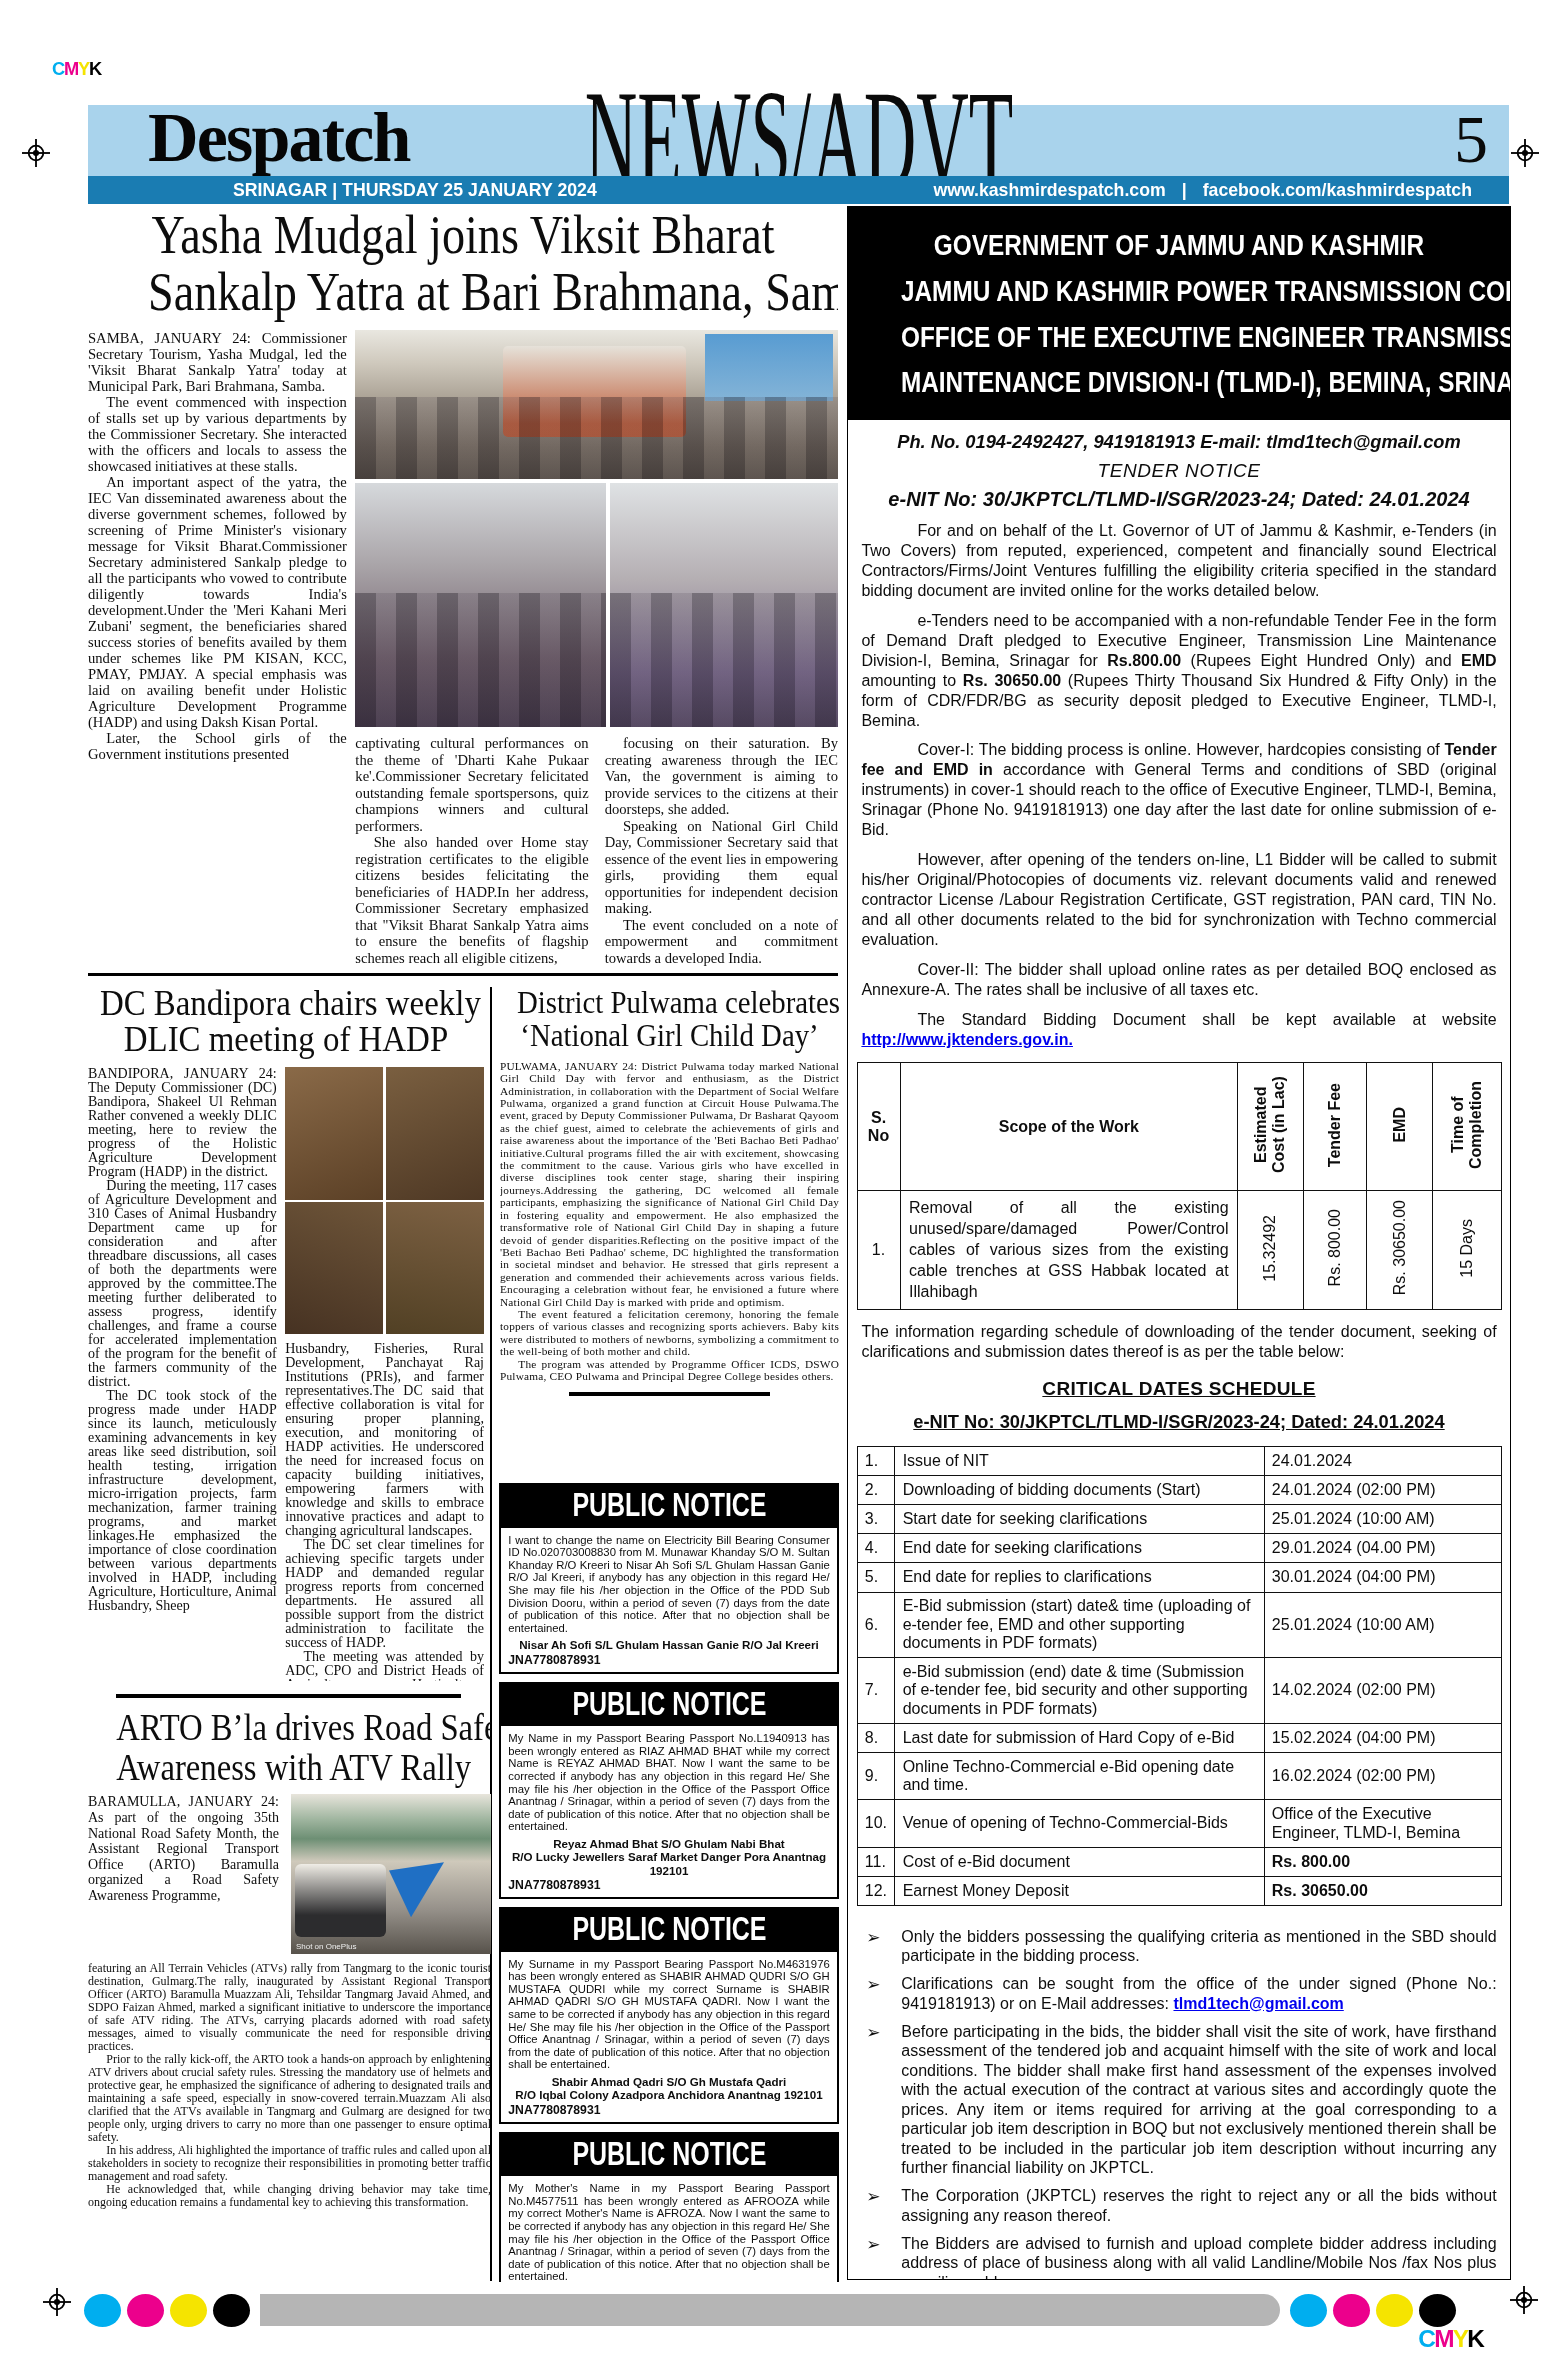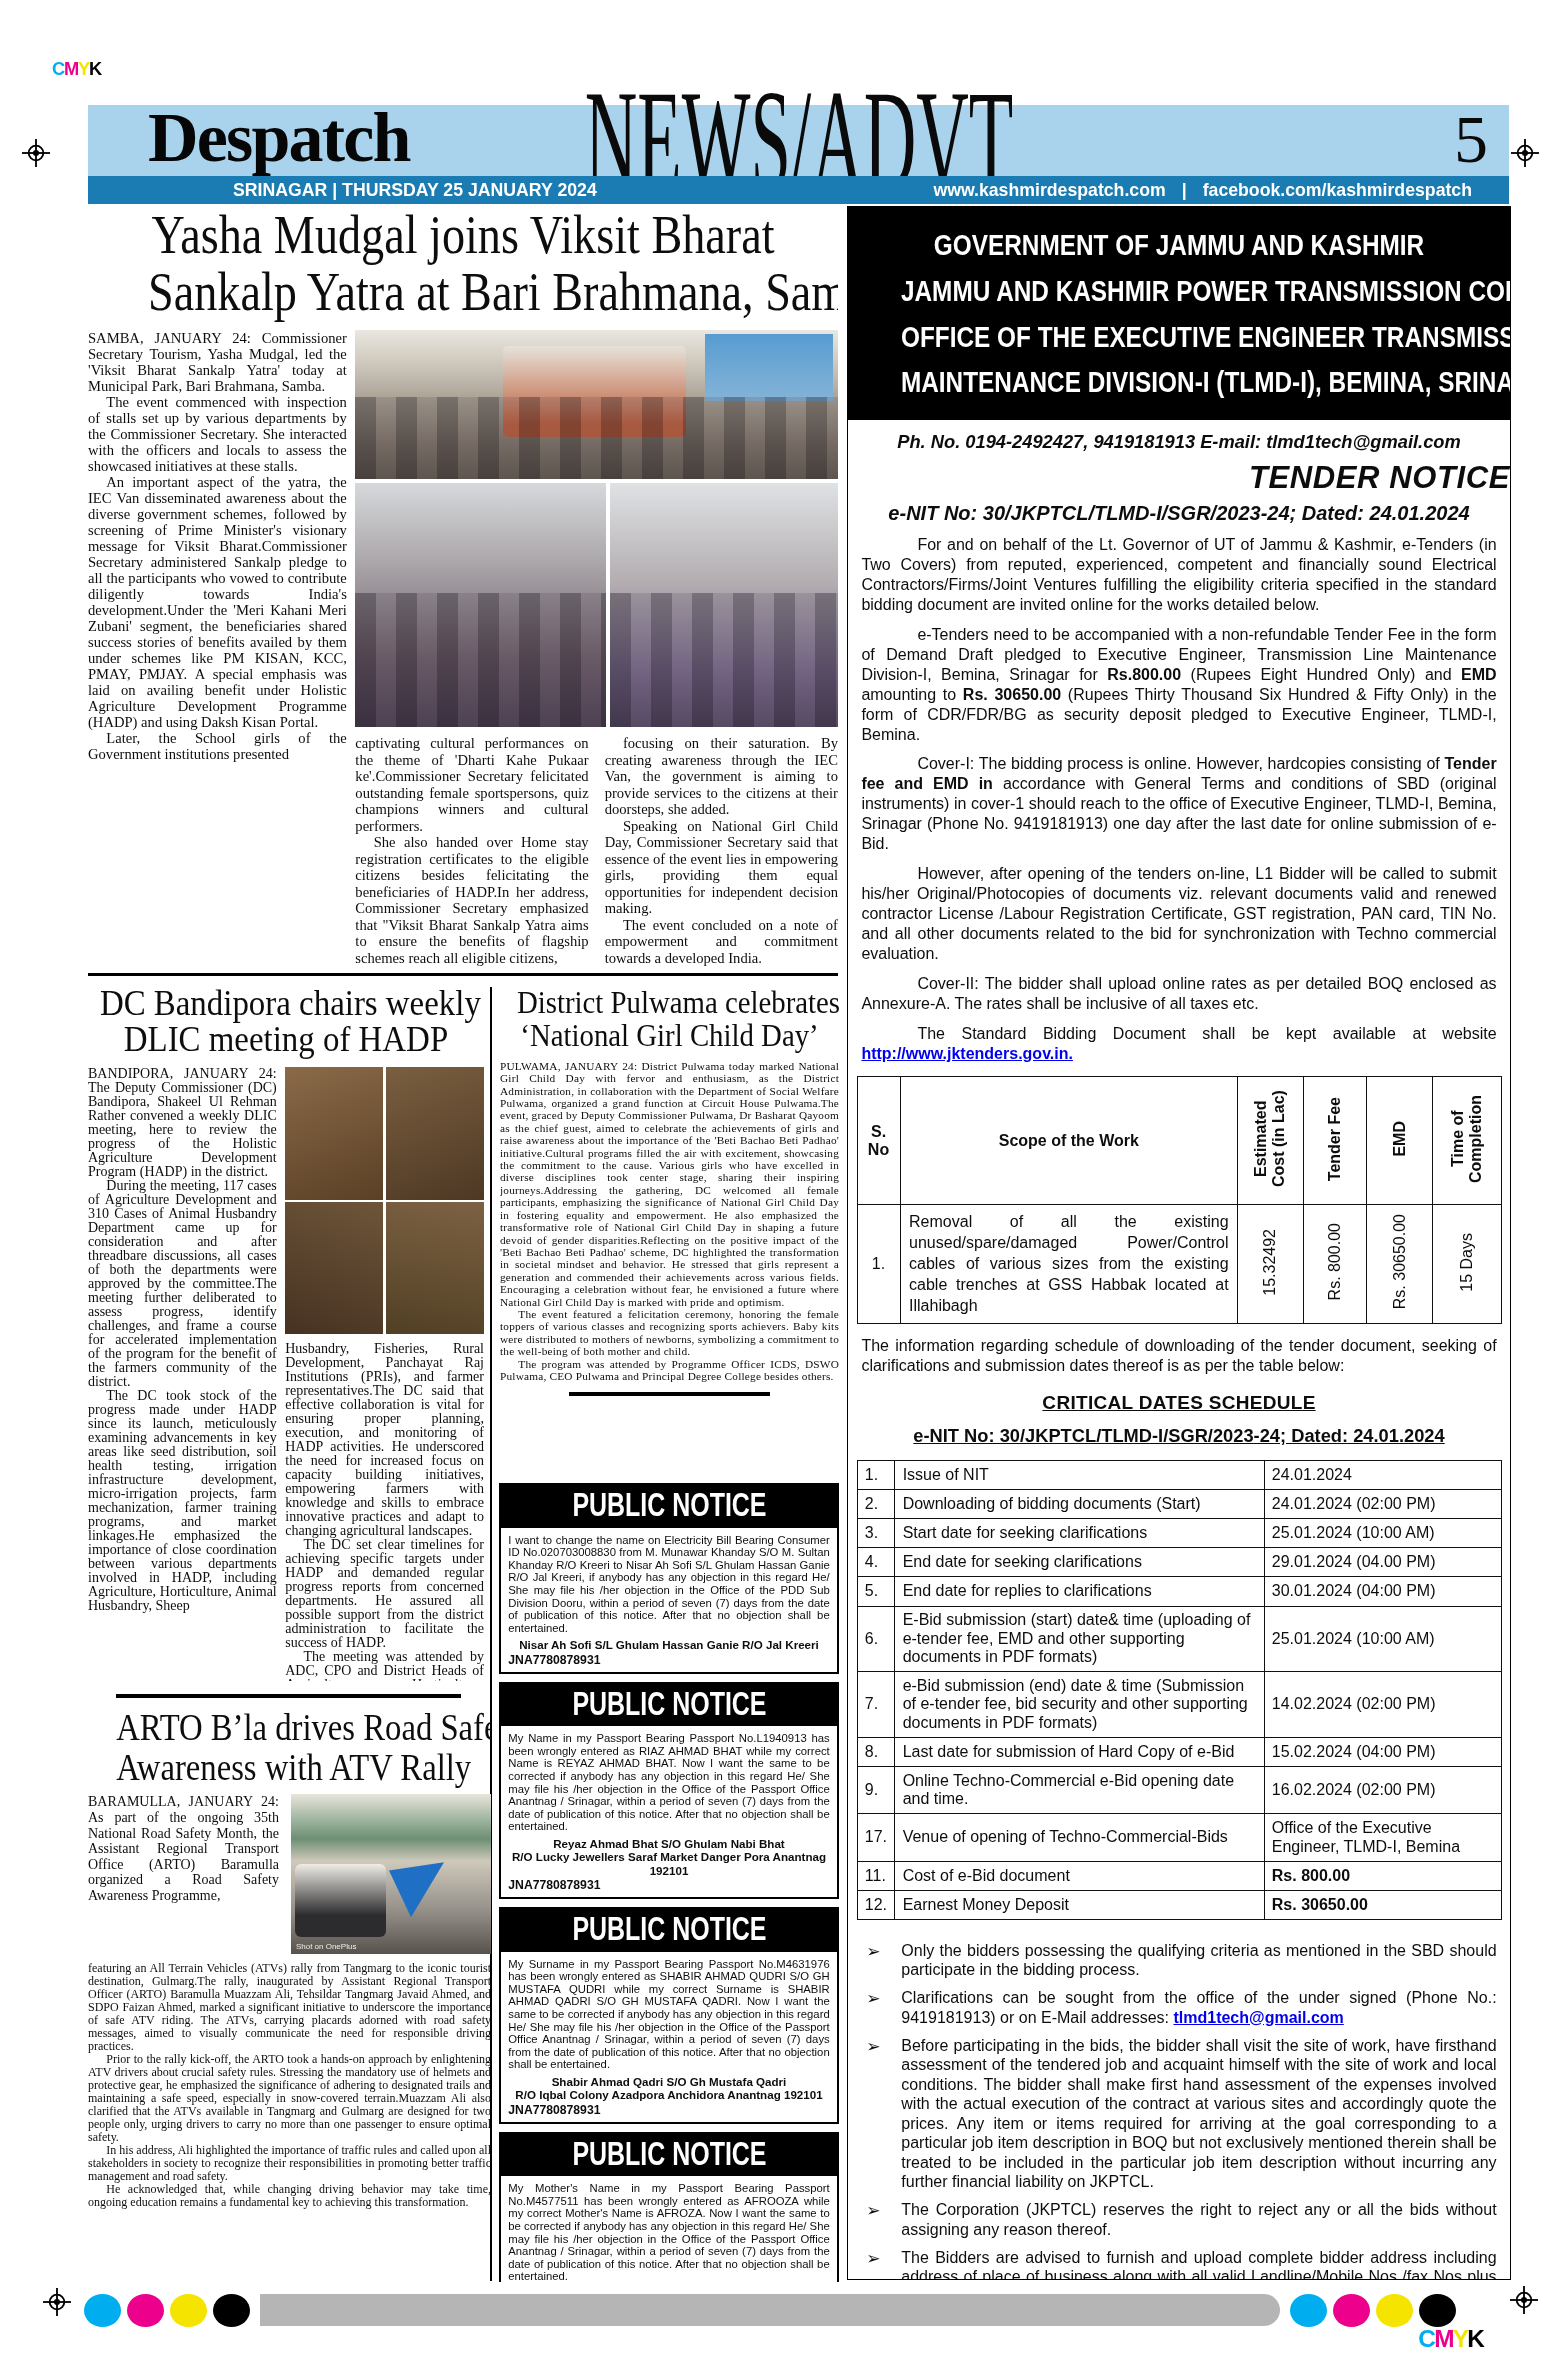--- a/index.html
+++ b/index.html
@@ -99,21 +99,21 @@
   #ph-arto .flag { position:absolute; left:98px; bottom:37px; width:55px; height:55px; background:#1f6fc4; clip-path:polygon(0 15%, 100% 0, 40% 100%); }
   #ph-arto .wm { position:absolute; left:4.9px; bottom:3.7px; color:#eee; font-family:"Liberation Sans",sans-serif; font-size:8px; }
   #arto-full { margin-top:7.3px; font-size:12px; line-height:13px; }
 
   
   #tender { position:absolute; left:847px; top:206px; width:664px; height:2074px; border:1.8px solid #000;
             display:flex; flex-direction:column; font-family:"Liberation Sans",sans-serif; overflow:hidden; }
   #t-head { background:#000; color:#fff; text-align:center; padding:16px 0 13.4px; }
   #t-head div { font-size:29px; font-weight:bold; transform:scaleX(0.84); white-space:nowrap; line-height:1.58; }
   #t-contact { text-align:center; font-weight:bold; font-style:italic; font-size:18.3px; margin-top:11px; }
-  #t-title { text-align:right; font-weight:bold; font-style:italic; font-size:31px; margin-top:7.3px; letter-spacing:0.6px; }
+  #t-title { text-align:center; font-weight:normal; font-style:italic; font-size:19px; margin-top:7.3px; letter-spacing:0.6px; }
   #t-nit { text-align:center; font-weight:bold; font-style:italic; font-size:20px; margin-top:6.1px; }
   .tp { font-size:16px; line-height:20px; text-align:justify; text-indent:56px; padding:0 13.4px; margin-top:9.8px; }
   .tp b { font-weight:bold; }
   a.tlink { color:#0000ee; font-weight:bold; }
   #wt { border-collapse:collapse; margin:12.2px 8.5px 0; }
   #wt th, #wt td { border:1.8px solid #111; font-size:16px; vertical-align:middle; padding:3.7px; }
   #wt th { font-weight:bold; }
   .vert { display:inline-block; writing-mode:vertical-rl; transform:rotate(180deg); line-height:1.15; max-height:116px; white-space:normal; }
   #wt td .vert { max-height:146px; font-weight:normal; }
   #wt .scope { text-align:justify; padding:6.1px 8.5px; line-height:21px; }
@@ -380,21 +380,21 @@
             <td class="no">8.</td>
             <td>Last date for submission of Hard Copy of e-Bid</td>
             <td class="val">15.02.2024 (04:00 PM)</td>
           </tr>
       <tr>
             <td class="no">9.</td>
             <td>Online Techno-Commercial e-Bid opening date and time.</td>
             <td class="val">16.02.2024 (02:00 PM)</td>
           </tr>
       <tr>
-            <td class="no">17.</td>
+            <td class="no">10.</td>
             <td>Venue of opening of Techno-Commercial-Bids</td>
             <td class="val">Office of the Executive Engineer, TLMD-I, Bemina</td>
           </tr>
       <tr class="boldval">
             <td class="no">11.</td>
             <td>Cost of e-Bid document</td>
             <td class="val">Rs. 800.00</td>
           </tr>
       <tr class="boldval">
             <td class="no">12.</td>

